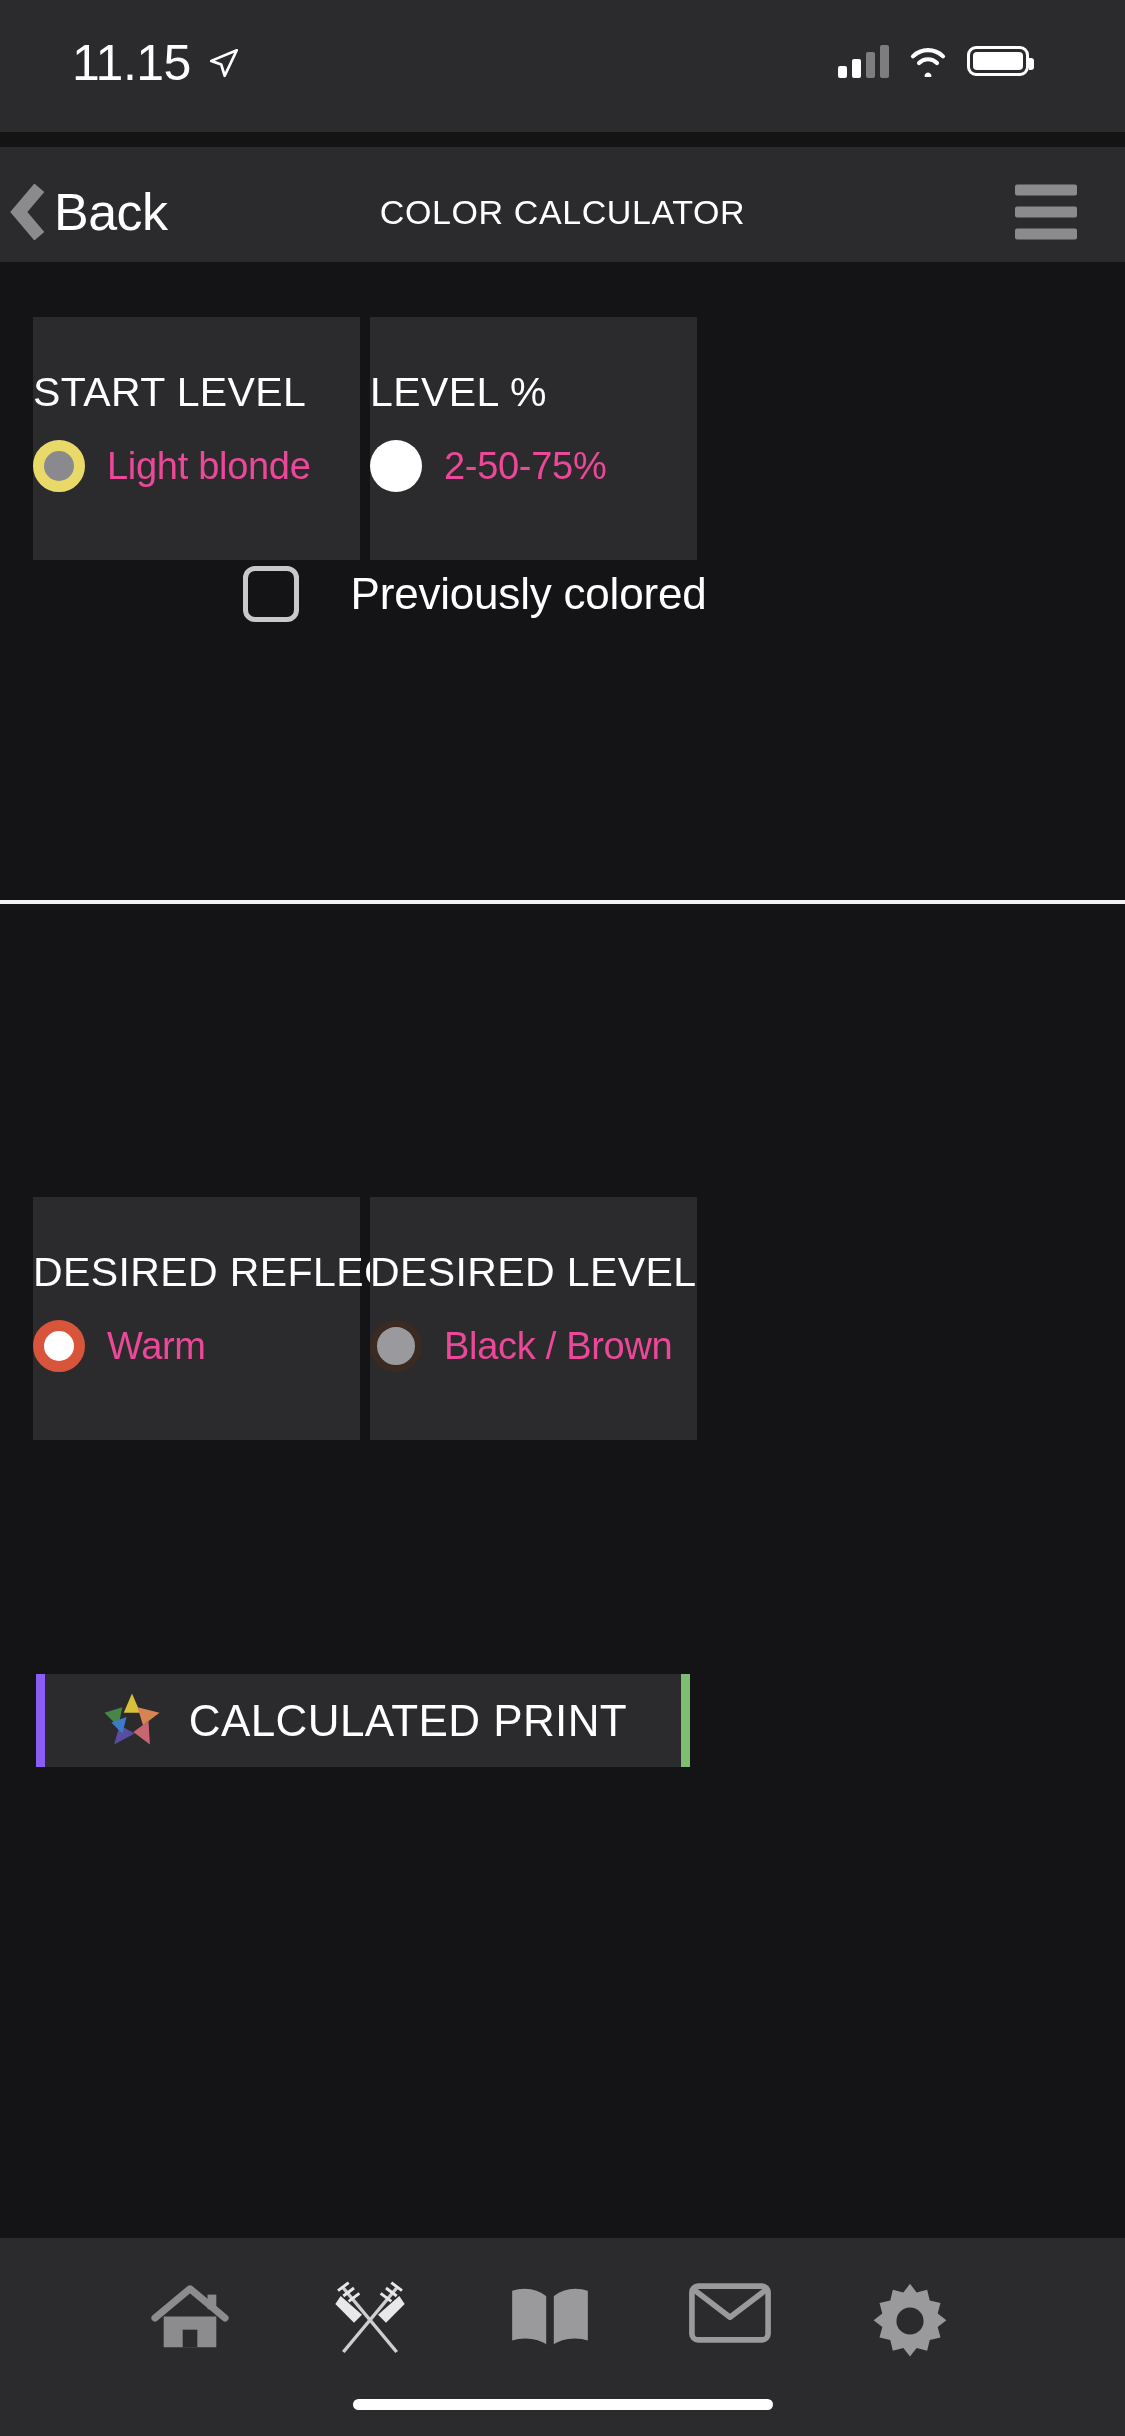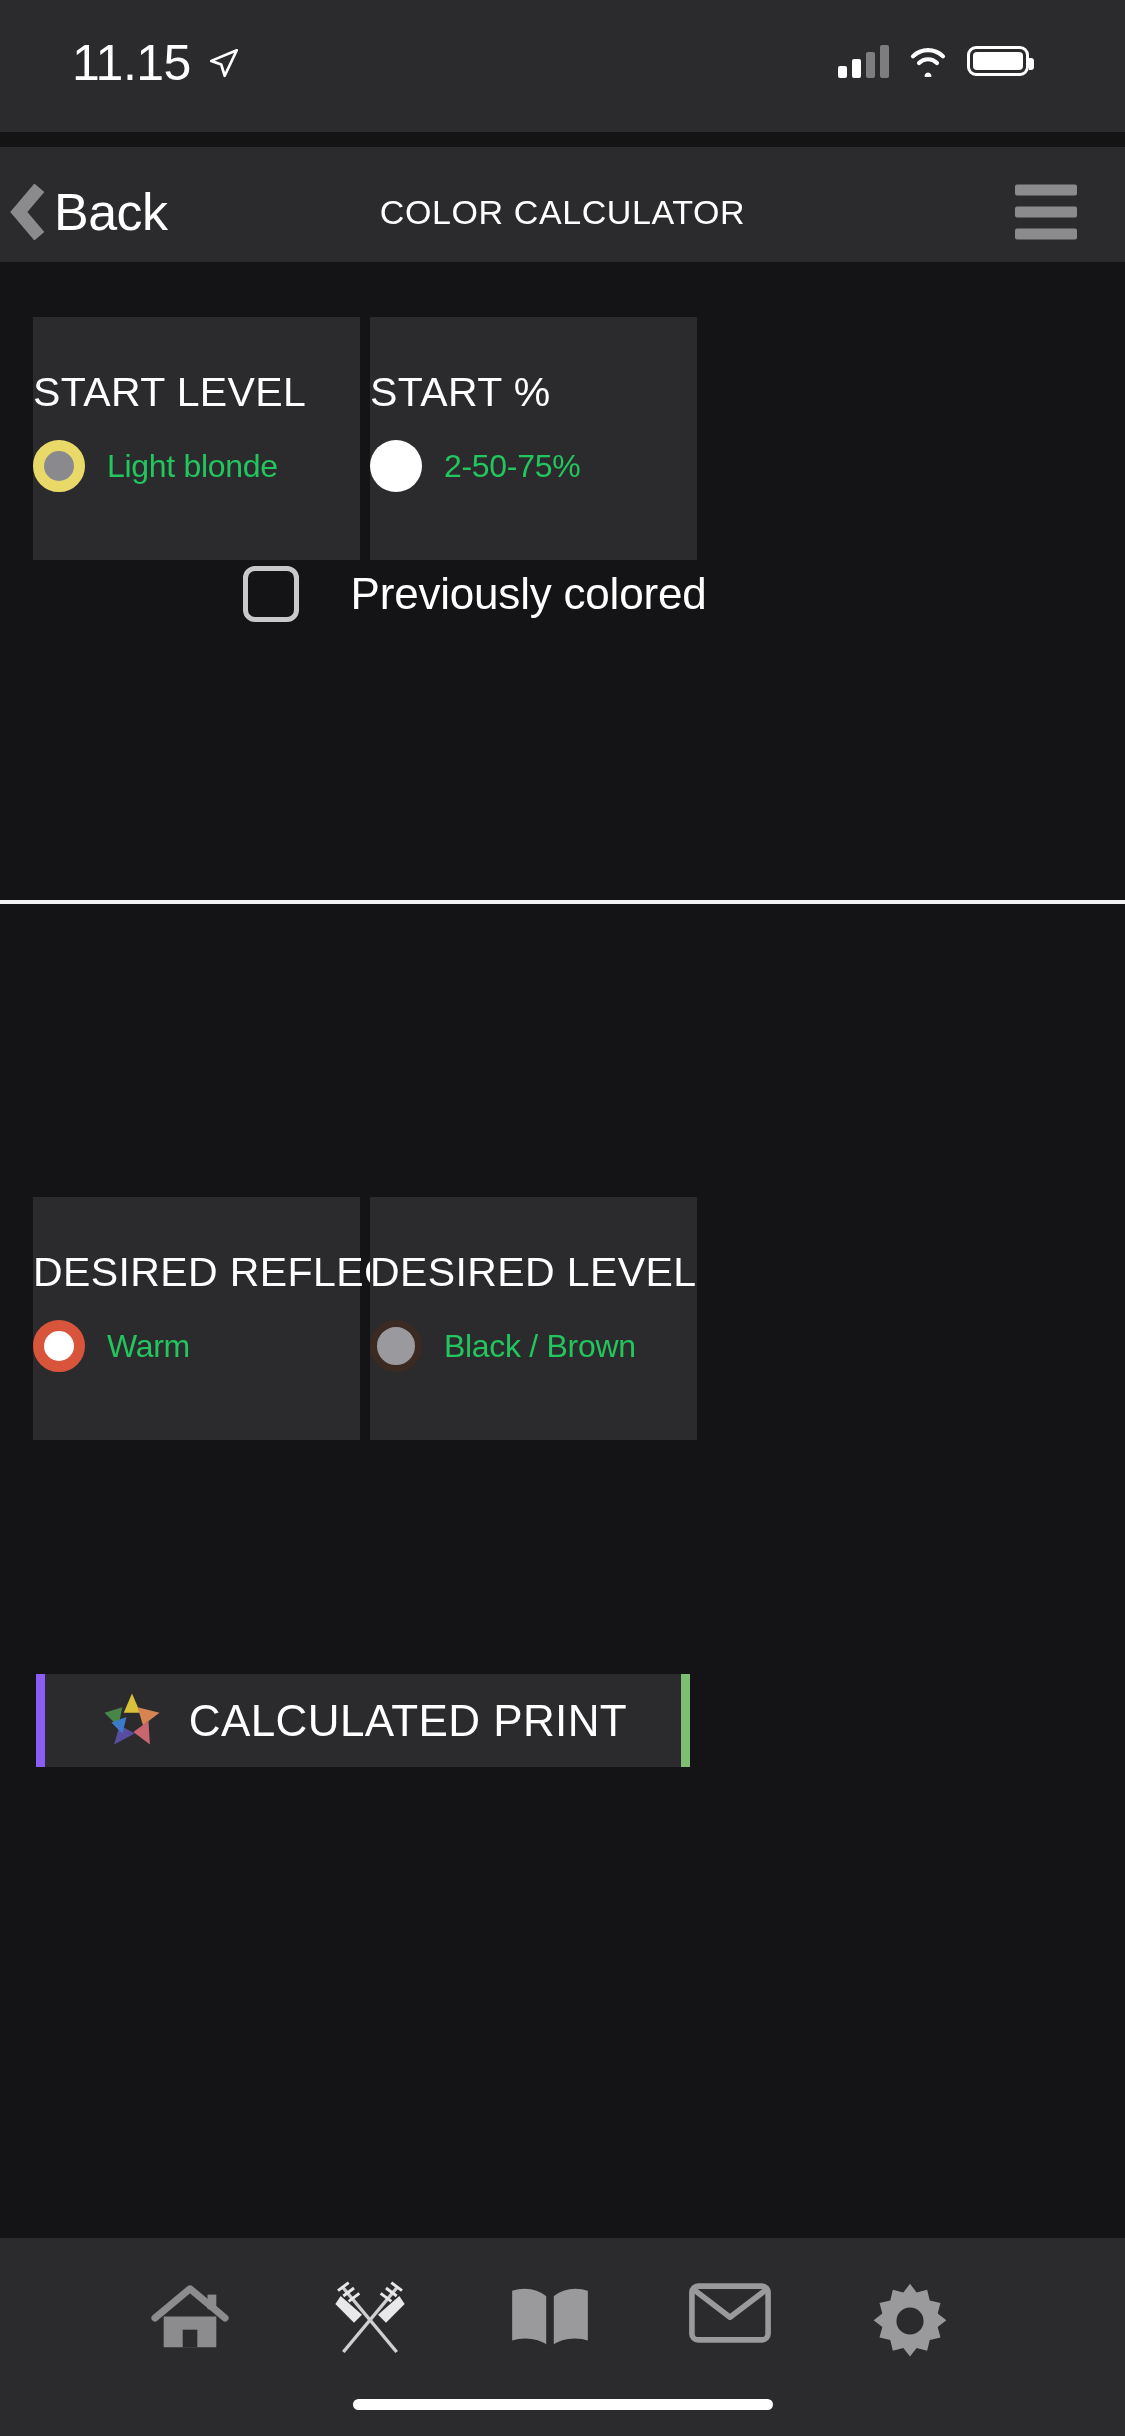--- a/index.html
+++ b/index.html
@@ -89,21 +89,21 @@
     background:#2b2b2d;
     display:flex; flex-direction:column; align-items:flex-start;
     padding-top:52px;
     cursor:pointer;
   }
   .card-title{ font-size:41px; letter-spacing:0.4px; color:#fff; white-space:nowrap; }
   .card-val-row{
     display:flex; align-items:center; gap:22px; margin-top:24px;
     justify-content:center;
   }
-  .card-value{ font-size:32px; color:#22c55e; white-space:nowrap; letter-spacing:-0.3px; }
+  .card-value{ font-size:38px; color:#ec4899; white-space:nowrap; letter-spacing:-0.3px; }
 
   .swatch{ width:52px; height:52px; border-radius:50%; flex:0 0 auto; }
   .swatch-ring{ border:11px solid; }
 
   
   .checkrow{
     position:absolute; left:0; width:949px;
     display:flex; align-items:center; justify-content:center; gap:52px;
     cursor:pointer;
   }
@@ -194,21 +194,21 @@
 
   <div class="card">
     <div class="card-title">START LEVEL</div>
     <div class="card-val-row">
       <div class="swatch swatch-ring" style="border-color:#e8d969;background:#8a8a8e;"></div>
       <span class="card-value">Light blonde</span>
     </div>
   </div>
 
   <div class="card">
-    <div class="card-title">START %</div>
+    <div class="card-title">LEVEL %</div>
     <div class="card-val-row">
       <div class="swatch" style="background:#ffffff;"></div>
       <span class="card-value">2-50-75%</span>
     </div>
   </div>
 
 </div>
 
 <div class="checkrow" style="top:566px;">
   <div class="checkbox"></div>

